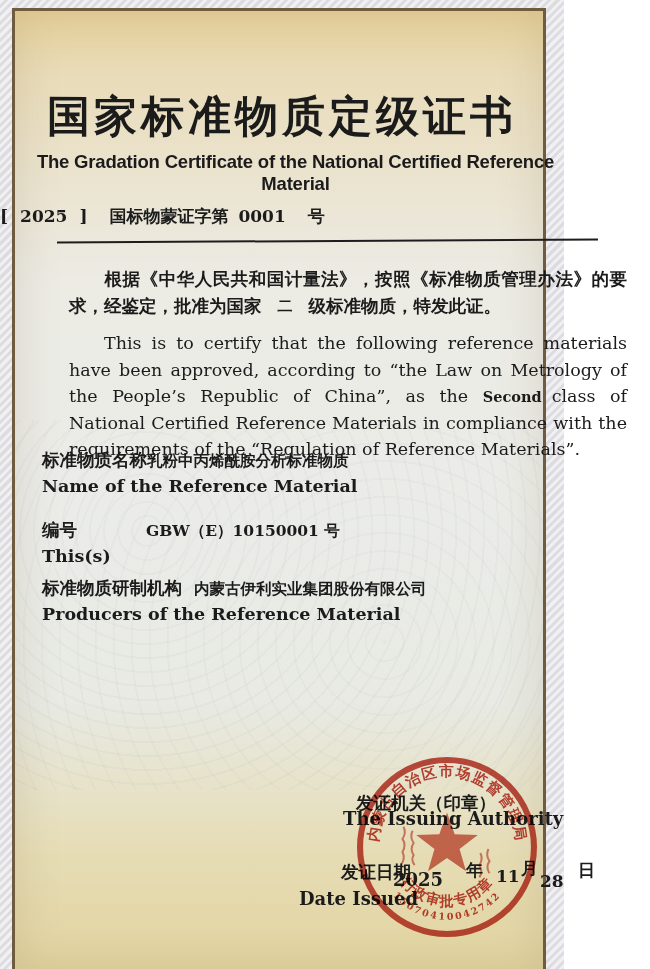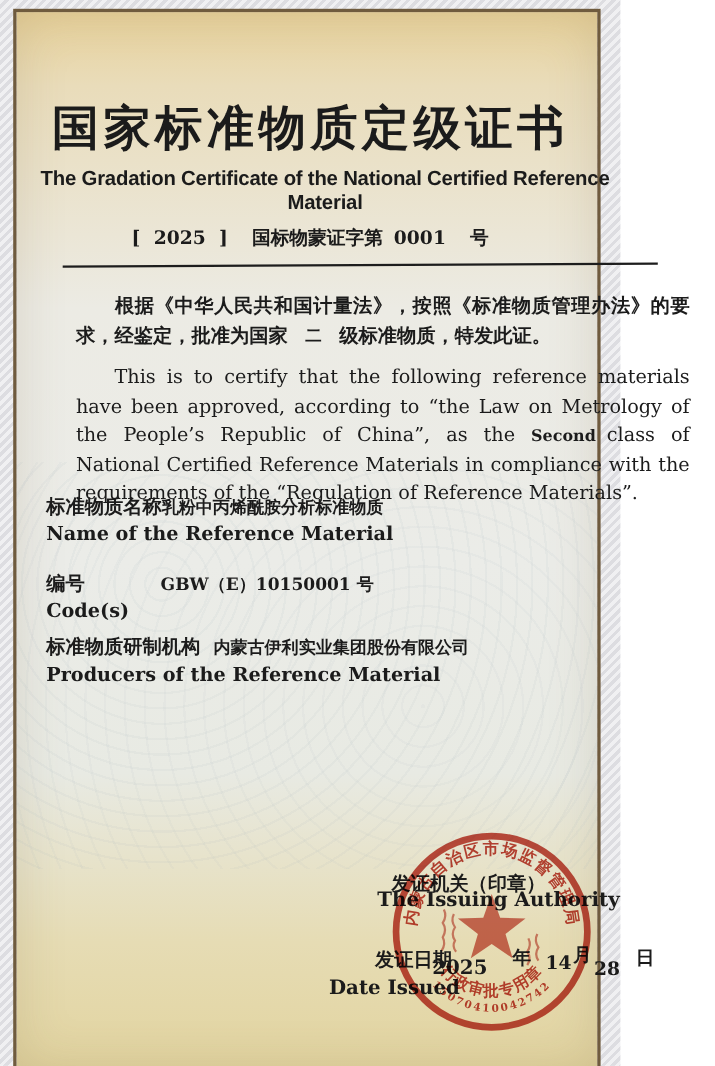--- a/index.html
+++ b/index.html
@@ -11,21 +11,21 @@
     background:linear-gradient(180deg,#e8d29b 0%,#e9dcba 7%,#ecebe4 28%,#ebece8 52%,#e8eae3 72%,#e6dcb4 88%,#e2d4a0 100%);
     box-shadow:inset 0 0 45px rgba(120,100,60,.18);}
   .watermark{position:absolute;left:15px;top:420px;right:21px;height:370px;opacity:.35;pointer-events:none;
     background:repeating-radial-gradient(circle at 25% 30%, rgba(160,175,185,.25) 0 2px, transparent 2px 14px),
                repeating-radial-gradient(circle at 70% 60%, rgba(160,175,185,.22) 0 2px, transparent 2px 18px);}
   .abs{position:absolute;}
   .title-cn{left:0;right:0;top:88px;text-align:center;font-size:43px;font-weight:900;
     letter-spacing:4px;font-family:"DejaVu Serif",serif;}
   .title-en{left:0;right:0;top:151px;text-align:center;font-size:18.5px;font-weight:bold;
     font-family:"Liberation Sans",sans-serif;letter-spacing:-0.2px;padding-left:27px;}
-  .certline{left:0;right:0;top:205px;text-align:center;font-size:17px;font-weight:bold;}
+  .certline{left:0;right:0;top:205px;text-align:left;font-size:17px;font-weight:bold;}
   .certline .gap-s{margin:0 12px;} .certline .gap-m{margin-left:22px;} .certline .gap-n{margin-left:10px;}
   .rule{left:57px;top:240px;width:541px;height:2px;background:#1d1d1d;transform:rotate(-0.3deg);}
   .para{left:40px;width:558px;font-size:17.5px;line-height:1.52;text-align:justify;margin-left:29px;}
   .para-cn{top:266px;font-weight:600;}
   .para-en{top:330px;}
   .indent{display:inline-block;width:2em;}
   .blank-grade{font-size:15px;margin:0 16px;position:relative;top:-1px;font-weight:bold;}
   .blank-grade-en{font-size:14.5px;margin-right:10px;font-weight:bold;}
   .field{left:42px;width:560px;}
   .frow{display:flex;align-items:baseline;}
@@ -81,39 +81,39 @@
       <span class="fvalue">乳粉中丙烯酰胺分析标准物质</span>
     </div>
     <div class="fen">Name of the Reference Material</div>
   </div>
 
   <div class="abs field f-code">
     <div class="frow">
       <span class="flabel w100">编号</span>
       <span class="fvalue">GBW（E）10150001 号</span>
     </div>
-    <div class="fen">Code(s)</div>
+    <div class="fen">This(s)</div>
   </div>
 
   <div class="abs field f-producer">
     <div class="frow">
       <span class="flabel w150">标准物质研制机构</span>
       <span class="fvalue">内蒙古伊利实业集团股份有限公司</span>
     </div>
     <div class="fen">Producers of the Reference Material</div>
   </div>
 
   <div class="abs auth-cn">发证机关（印章）</div>
   <div class="abs auth-en">The Issuing Authority</div>
 
   <div class="abs d-label-cn">发证日期</div>
   <div class="abs d-label-en">Date Issued</div>
   <div class="abs d-year">2025</div>
   <div class="abs d-yu">年</div>
-  <div class="abs d-month">14</div>
+  <div class="abs d-month">11</div>
   <div class="abs d-mu">月</div>
   <div class="abs d-day">28</div>
   <div class="abs d-du">日</div>
 
   <svg class="abs seal" viewBox="0 0 180 180">
     <defs>
       <path id="arcTop" d="M 26.8 113.1 A 68 68 0 1 1 153.2 113.1" fill="none"></path>
       <path id="arcBottom" d="M 39.8 119 A 58 58 0 0 0 140.2 119" fill="none"></path>
       <path id="arcSerial" d="M 36.5 138.2 A 72 72 0 0 0 143.5 138.2" fill="none"></path>
     </defs>

